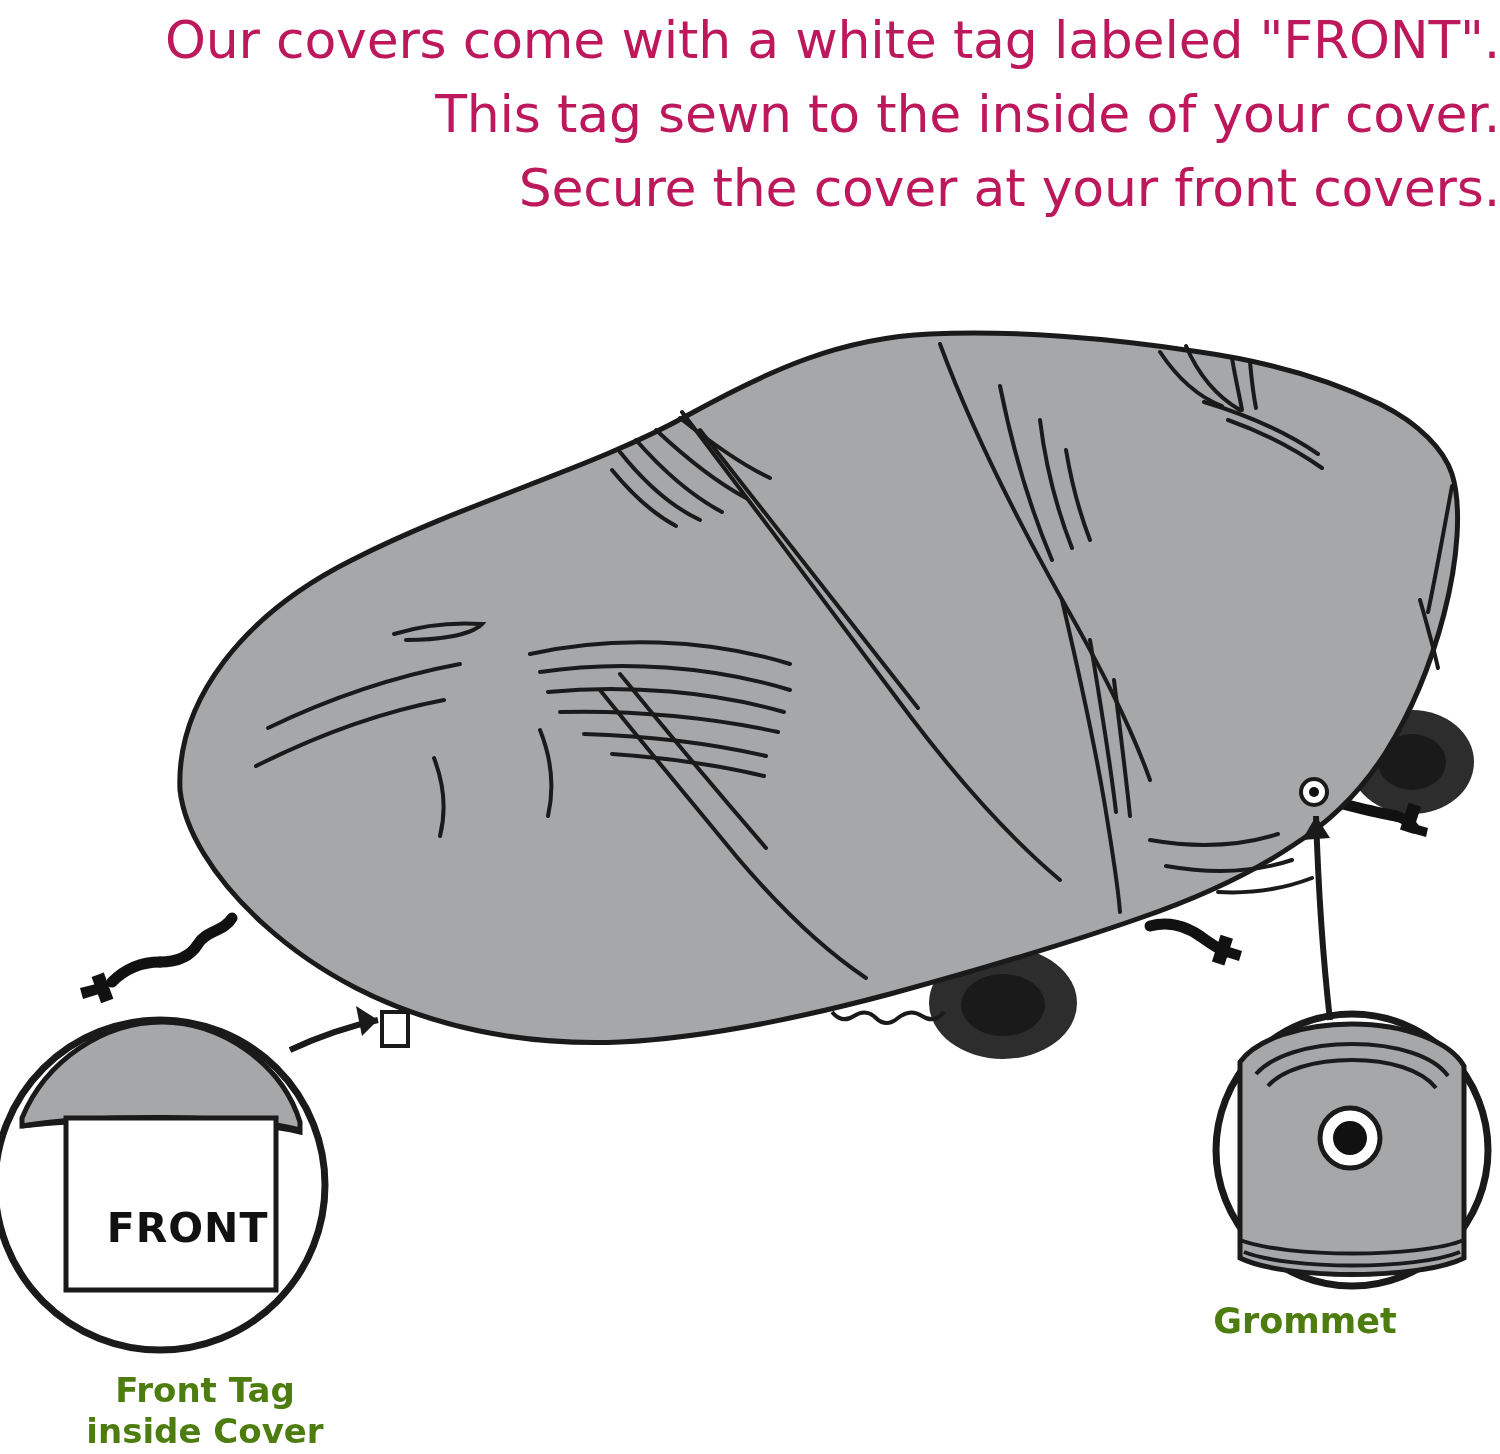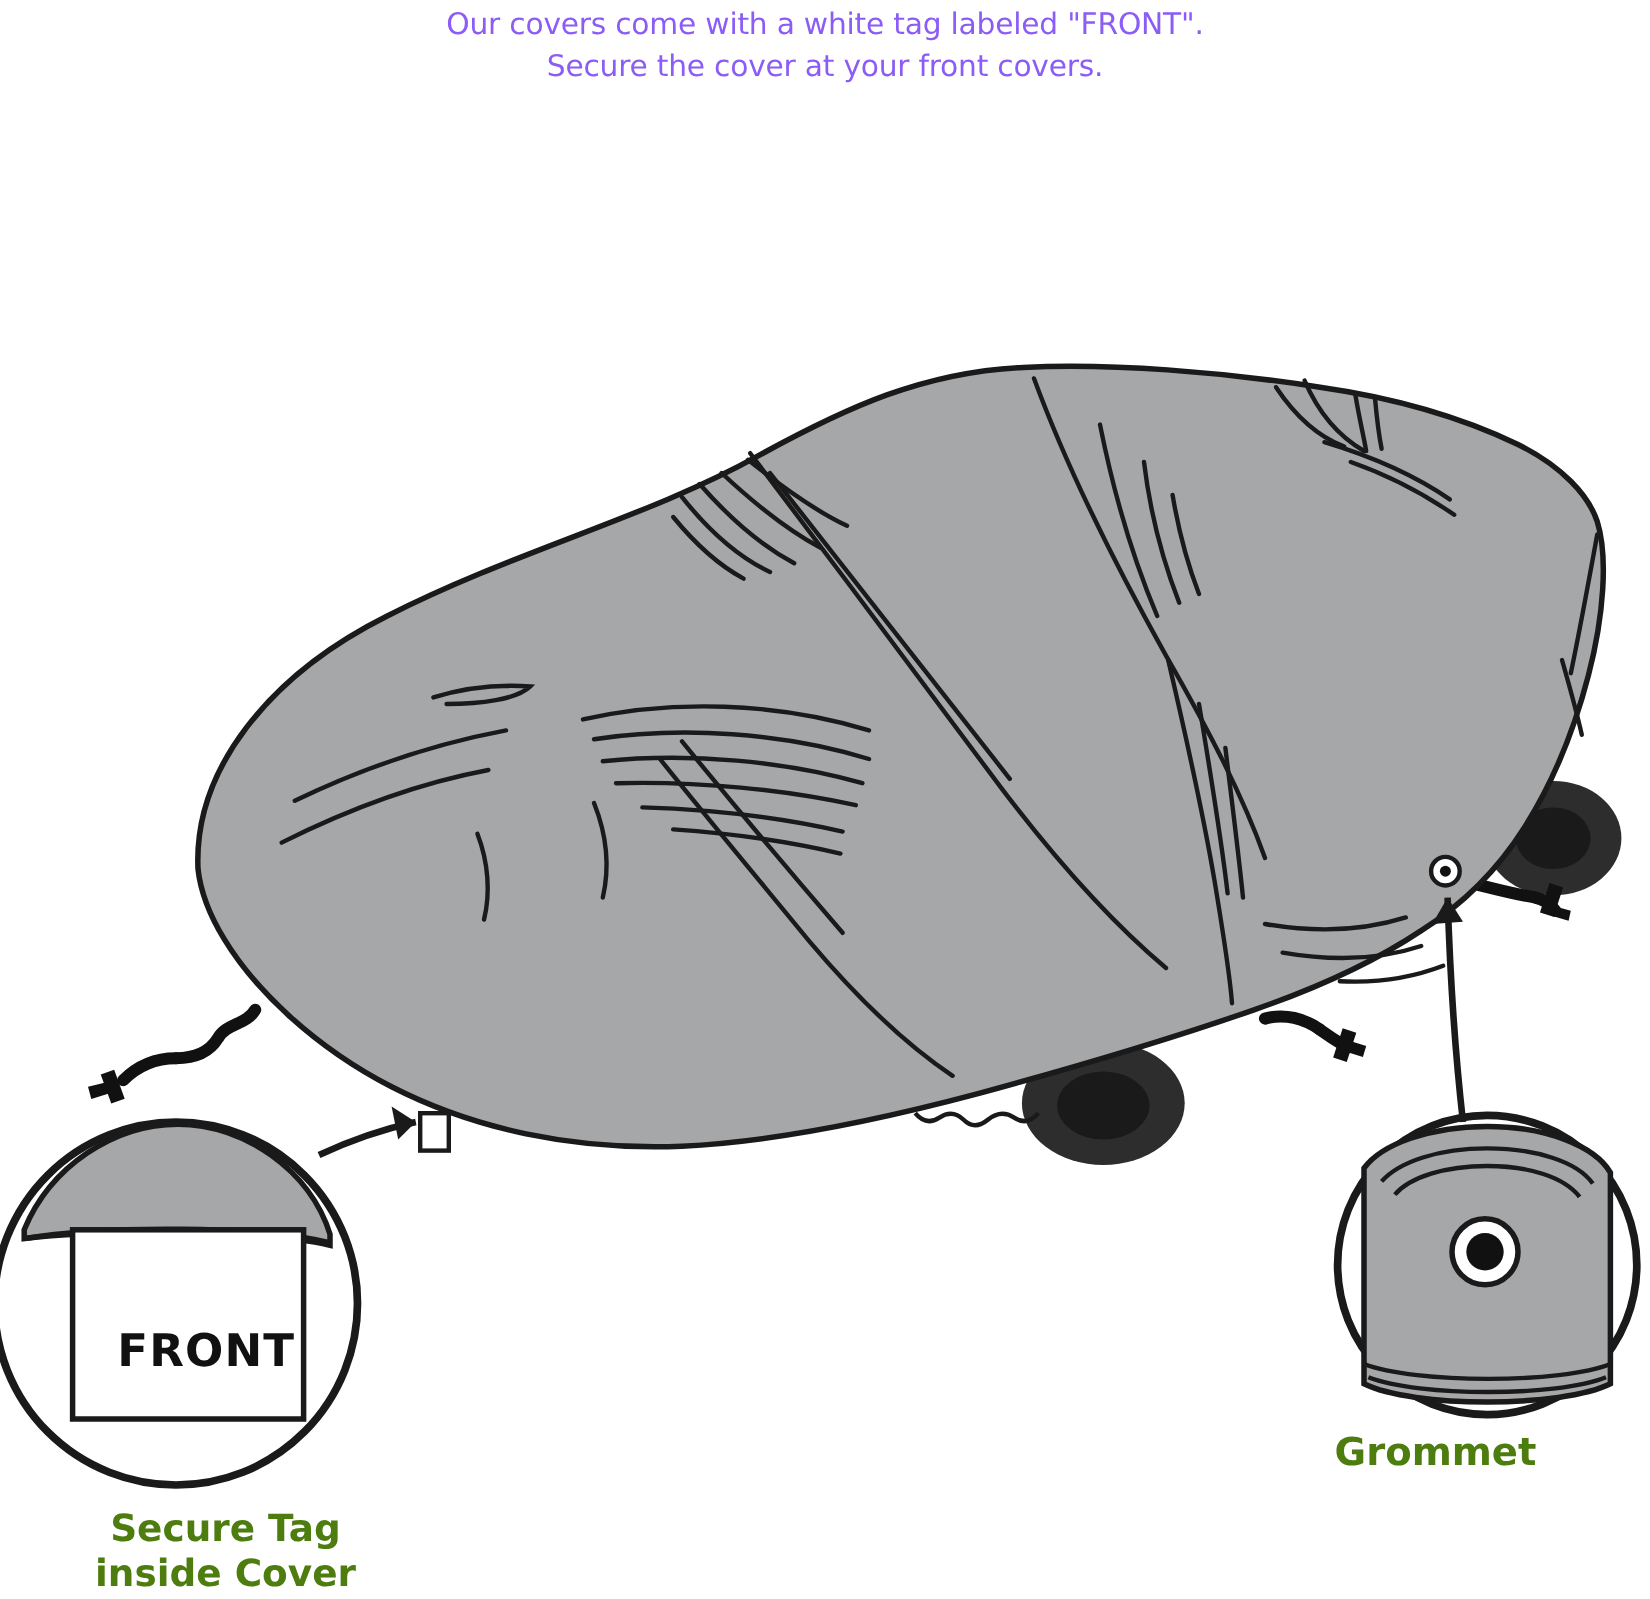--- a/index.html
+++ b/index.html
@@ -18,25 +18,25 @@
     position: absolute;
     left: 0; top: 0;
     width: 1500px;
     height: 1454px;
   }
   .headline {
     position: absolute;
     left: 0;
     top: 4px;
     width: 1500px;
-    text-align: center;
+    text-align: right;
     font-family: "DejaVu Sans", sans-serif;
-    font-size: 27px;
+    font-size: 52px;
     line-height: 1.42;
-    color: #8b5cf6;
+    color: #be185d;
     font-weight: 400;
     letter-spacing: -0.2px;
   }
   .headline .line { display: block; white-space: nowrap; }
 
   .caption {
     position: absolute;
     font-family: "DejaVu Sans", sans-serif;
     font-weight: bold;
     color: #4d7c0f;
@@ -70,20 +70,21 @@
   }
   svg { display: block; }
 </style>
 </head>
 <body>
 
 <div id="stage">
 
   <div class="headline">
     <span class="line">Our covers come with a white tag labeled "FRONT".</span>
+    <span class="line">This tag sewn to the inside of your cover.</span>
     <span class="line">Secure the cover at your front covers.</span>
   </div>
 
   <svg width="1500" height="1454" viewBox="0 0 1500 1454" style="position:absolute;left:0;top:0;">
 
     <g>
       <ellipse cx="1412" cy="762" rx="62" ry="52" fill="#2d2d2d"></ellipse>
       <ellipse cx="1412" cy="762" rx="34" ry="28" fill="#1a1a1a"></ellipse>
     </g>
     <g>
@@ -223,19 +224,19 @@
       <path d="M1330 1020 C1322 950 1318 880 1316 816" fill="none" stroke="#1a1a1a" stroke-width="6"></path>
       <path d="M1316 816 l-14 24 l28 -2 z" fill="#1a1a1a"></path>
       <circle cx="1314" cy="792" r="13" fill="#ffffff" stroke="#1a1a1a" stroke-width="4"></circle>
       <circle cx="1314" cy="792" r="5" fill="#111111"></circle>
     </g>
   </svg>
 
   <div class="tag-word">FRONT</div>
 
   <div class="caption" id="front-tag-caption">
-    <span>Secure Tag</span><br>
+    <span>Front Tag</span><br>
     <span>inside Cover</span>
   </div>
 
   <div class="caption" id="grommet-caption">Grommet</div>
 
 </div>
 
 </body></html>

